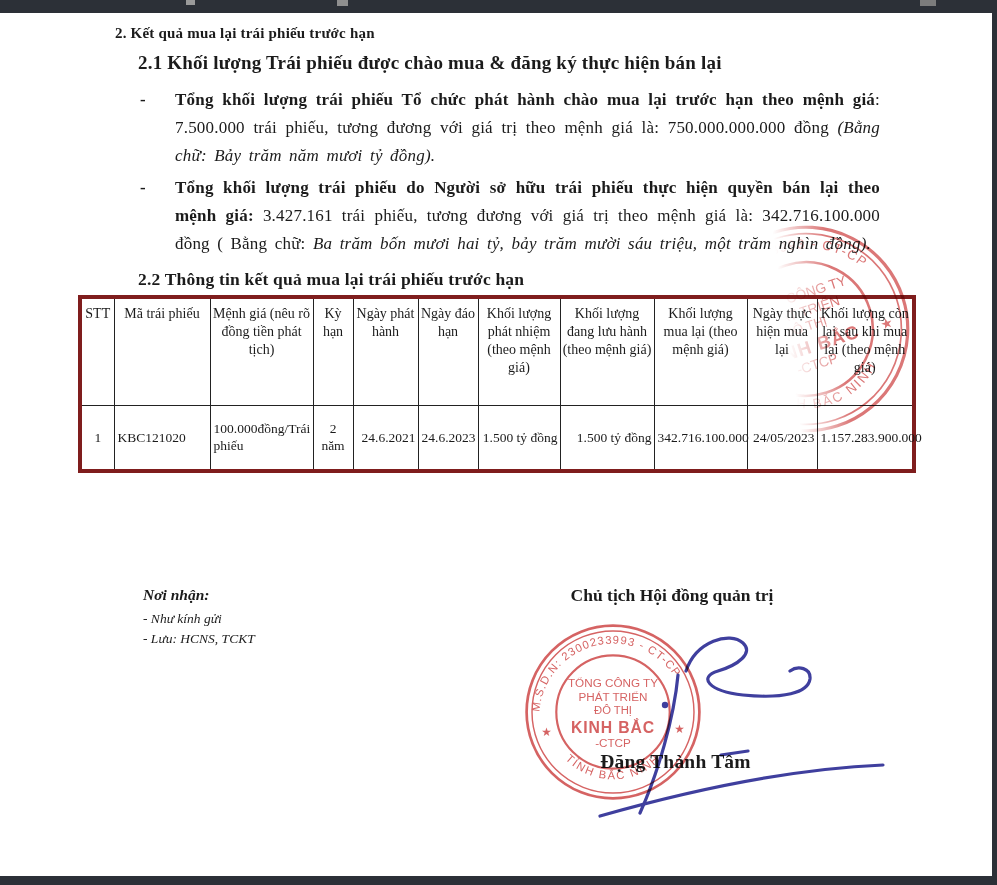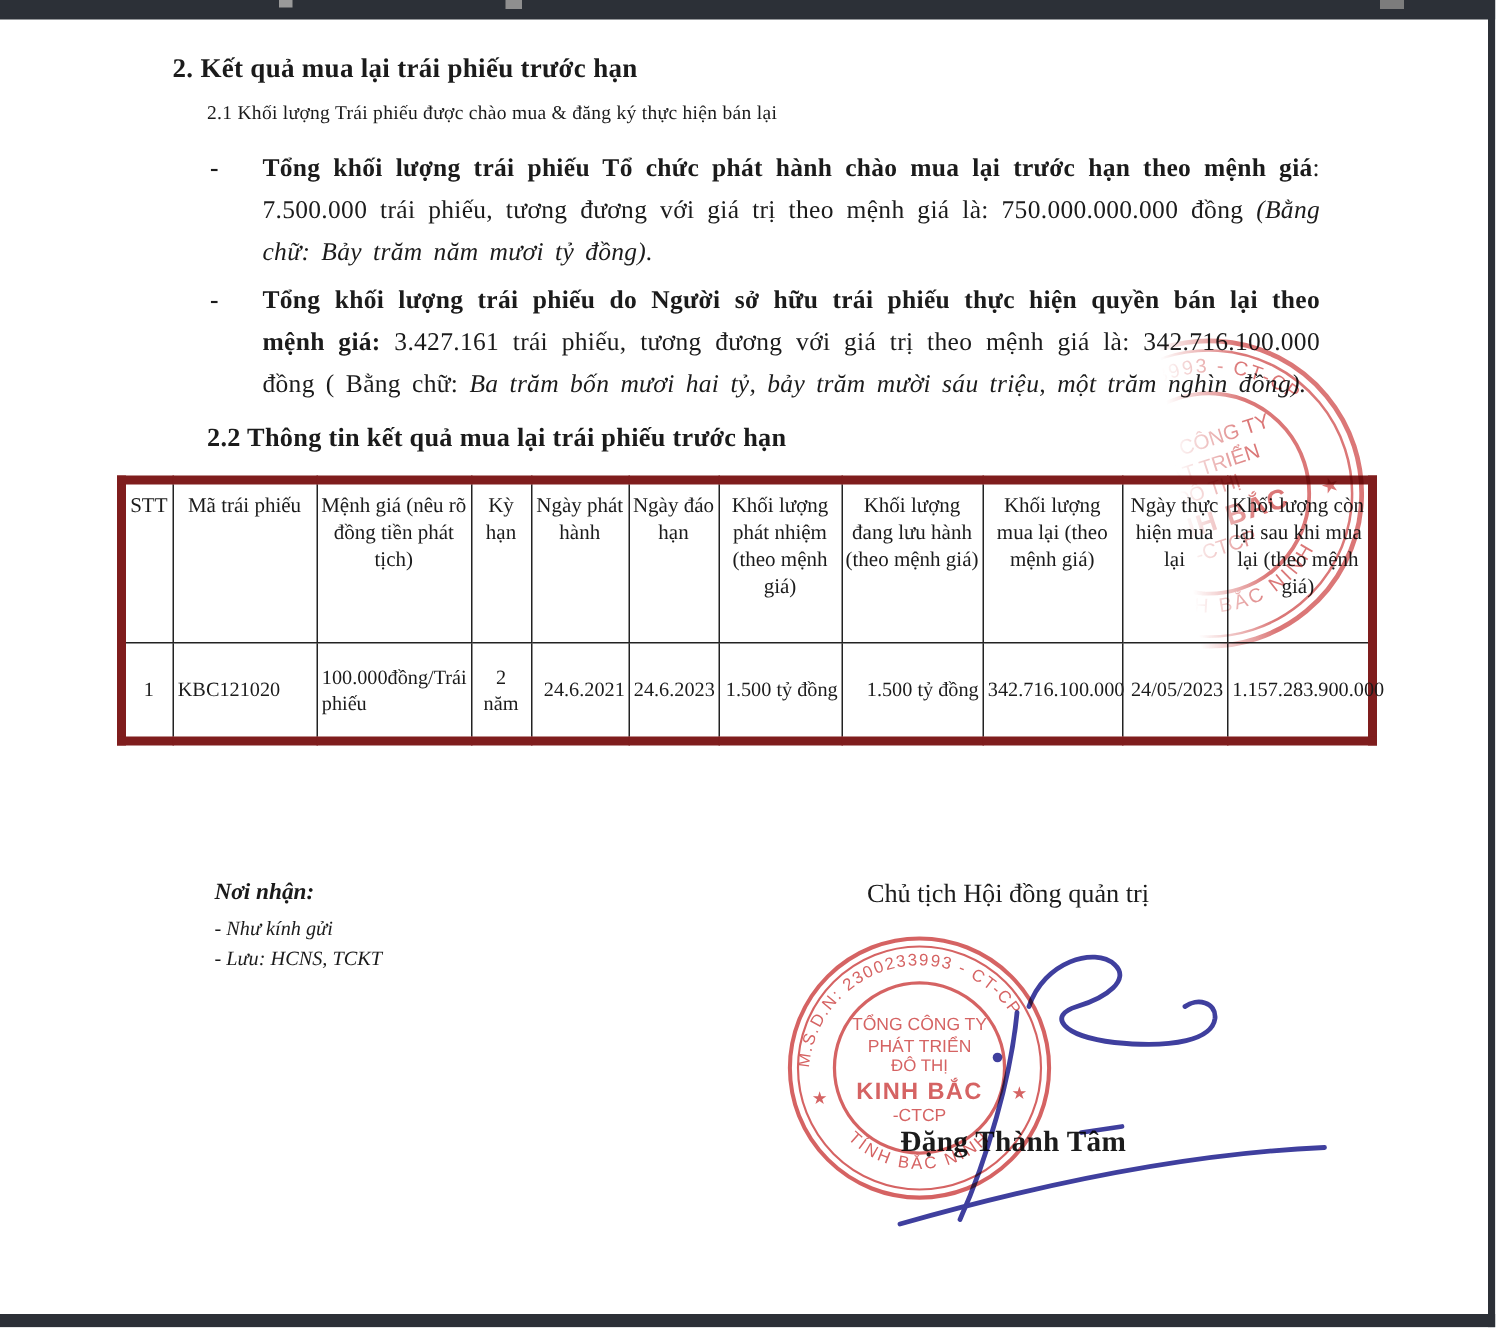--- a/index.html
+++ b/index.html
@@ -16,35 +16,35 @@
   .bar-top    { position:absolute; left:0; top:0;     width:997px; height:13px; background:#2c3037; z-index:5; }
   .bar-bottom { position:absolute; left:0; top:876px; width:997px; height:9px;  background:#2c3037; z-index:5; }
   .bar-right  { position:absolute; left:992px; top:0; width:5px;  height:885px; background:#2c3037; z-index:6; }
   .notch { position:absolute; z-index:6; }
   .n1 { left:186px; top:0; width:9px;  height:5px; background:#9a9a9a; }
   .n2 { left:337px; top:0; width:11px; height:6px; background:#8f8f8f; }
   .n3 { left:920px; top:0; width:16px; height:6px; background:#7c7c7c; }
 
   .content { position:absolute; left:88px; top:20px; width:792px; z-index:1; }
 
-  h2.sec2   { font-size:18px; font-weight:bold; line-height:26px; margin:12px 0 0 27px; letter-spacing:.2px; }
-  h3.sec21  { font-size:13px; font-weight:normal; line-height:26px; margin:4px 0 0 50px; letter-spacing:.2px; }
+  h2.sec2   { font-size:15px; font-weight:bold; line-height:26px; margin:0 0 0 27px; letter-spacing:.2px; }
+  h3.sec21  { font-size:19px; font-weight:bold; line-height:26px; margin:4px 0 0 50px; letter-spacing:.2px; }
   h3.sec22  { font-size:17.5px; font-weight:bold; line-height:26px; margin:8px 0 3px 50px; letter-spacing:.2px; }
 
   .bullet { display:flex; margin:10px 0 0 52px; }
   .bullet + .bullet { margin-top:4px; }
   .bullet .dash { width:35px; flex:none; font-weight:bold; font-size:17px; line-height:28px; }
   .bullet p { flex:1; font-size:17px; line-height:28px; text-align:justify; word-spacing:3px; letter-spacing:.2px; }
   .bullet p b { font-weight:bold; }
   .bullet p i { font-style:italic; }
 
   table.bond {
     border-collapse:collapse; table-layout:fixed;
-    width:834px; margin-left:-10px; margin-top:13px;
-    border:6px solid #7f1d1d;
+    width:834px; margin-left:-10px; margin-top:3px;
+    border:4px solid #7f1d1d;
     font-family:Liberation Serif, serif;
   }
   table.bond th {
     border:1px solid #222; font-weight:normal; font-size:14px; line-height:18px;
     text-align:center; vertical-align:top; padding:6px 1px; height:108px;
   }
   table.bond td {
     border:1px solid #222; font-size:13.5px; line-height:17px;
     vertical-align:middle; padding:2px 3px; height:66px; text-align:center;
   }
@@ -55,21 +55,21 @@
     margin:13px 0 0 17px; width:760px;
     font-size:17px; line-height:28px; text-align:justify;
     text-indent:45px; word-spacing:2px; letter-spacing:.2px;
   }
 
   .recipients { position:absolute; left:143px; top:585px; font-style:italic; font-size:13.5px; line-height:20px; z-index:1; }
   .recipients .rtitle { font-size:15.5px; font-weight:bold; margin-bottom:4px; }
 
   .sigblock { position:absolute; left:522px; top:583px; width:300px; text-align:center; z-index:1; }
   .sigtitle { font-size:18.5px; font-weight:bold; letter-spacing:.2px; }
-  .sigsub   { font-size:17.5px; margin-top:2px; }
+  .sigsub   { font-size:17.5px; margin-top:2px;font-weight:bold; }
 
   .signer {
     position:absolute; left:558px; top:751px; width:235px; text-align:center;
     font-size:19.5px; font-weight:bold; z-index:2; letter-spacing:.2px;
   }
 
   .stamp-main {
     position:absolute; left:523px; top:622px; width:180px; height:180px;
     opacity:.92; mix-blend-mode:multiply; z-index:3;
   }

